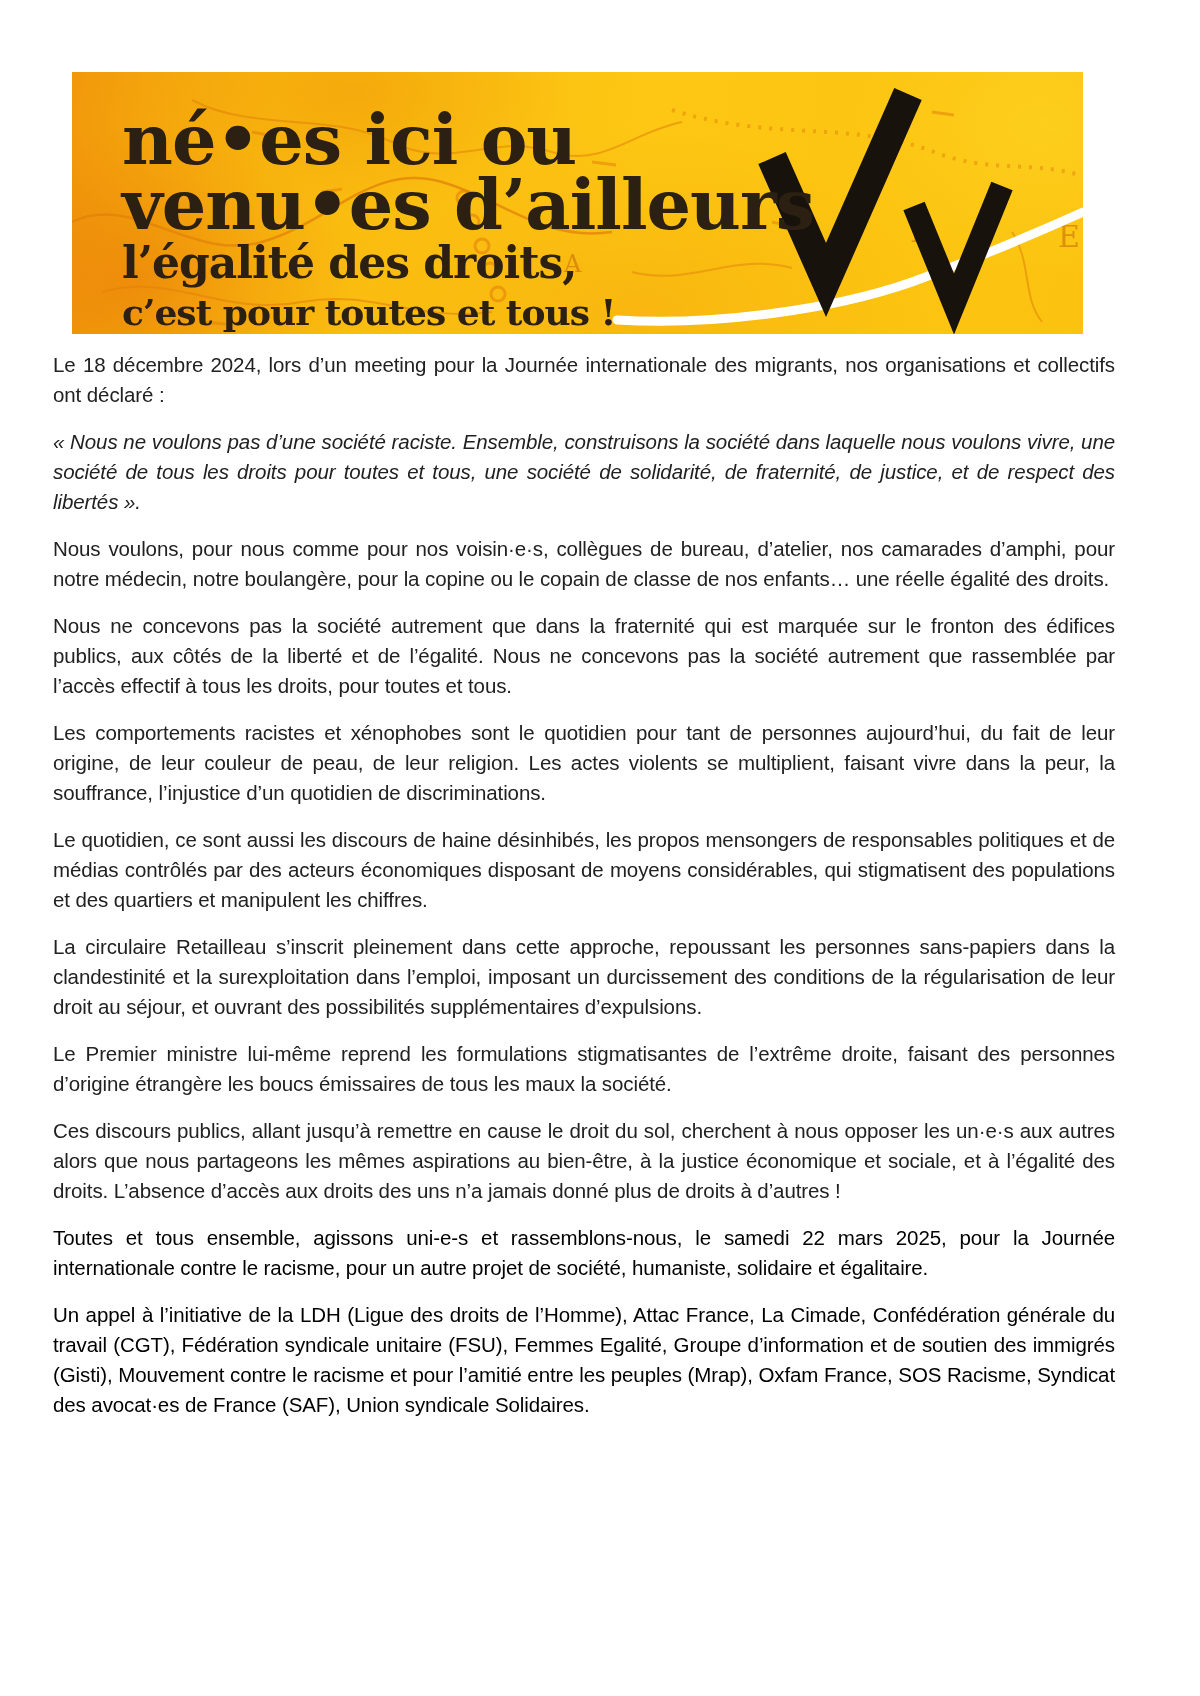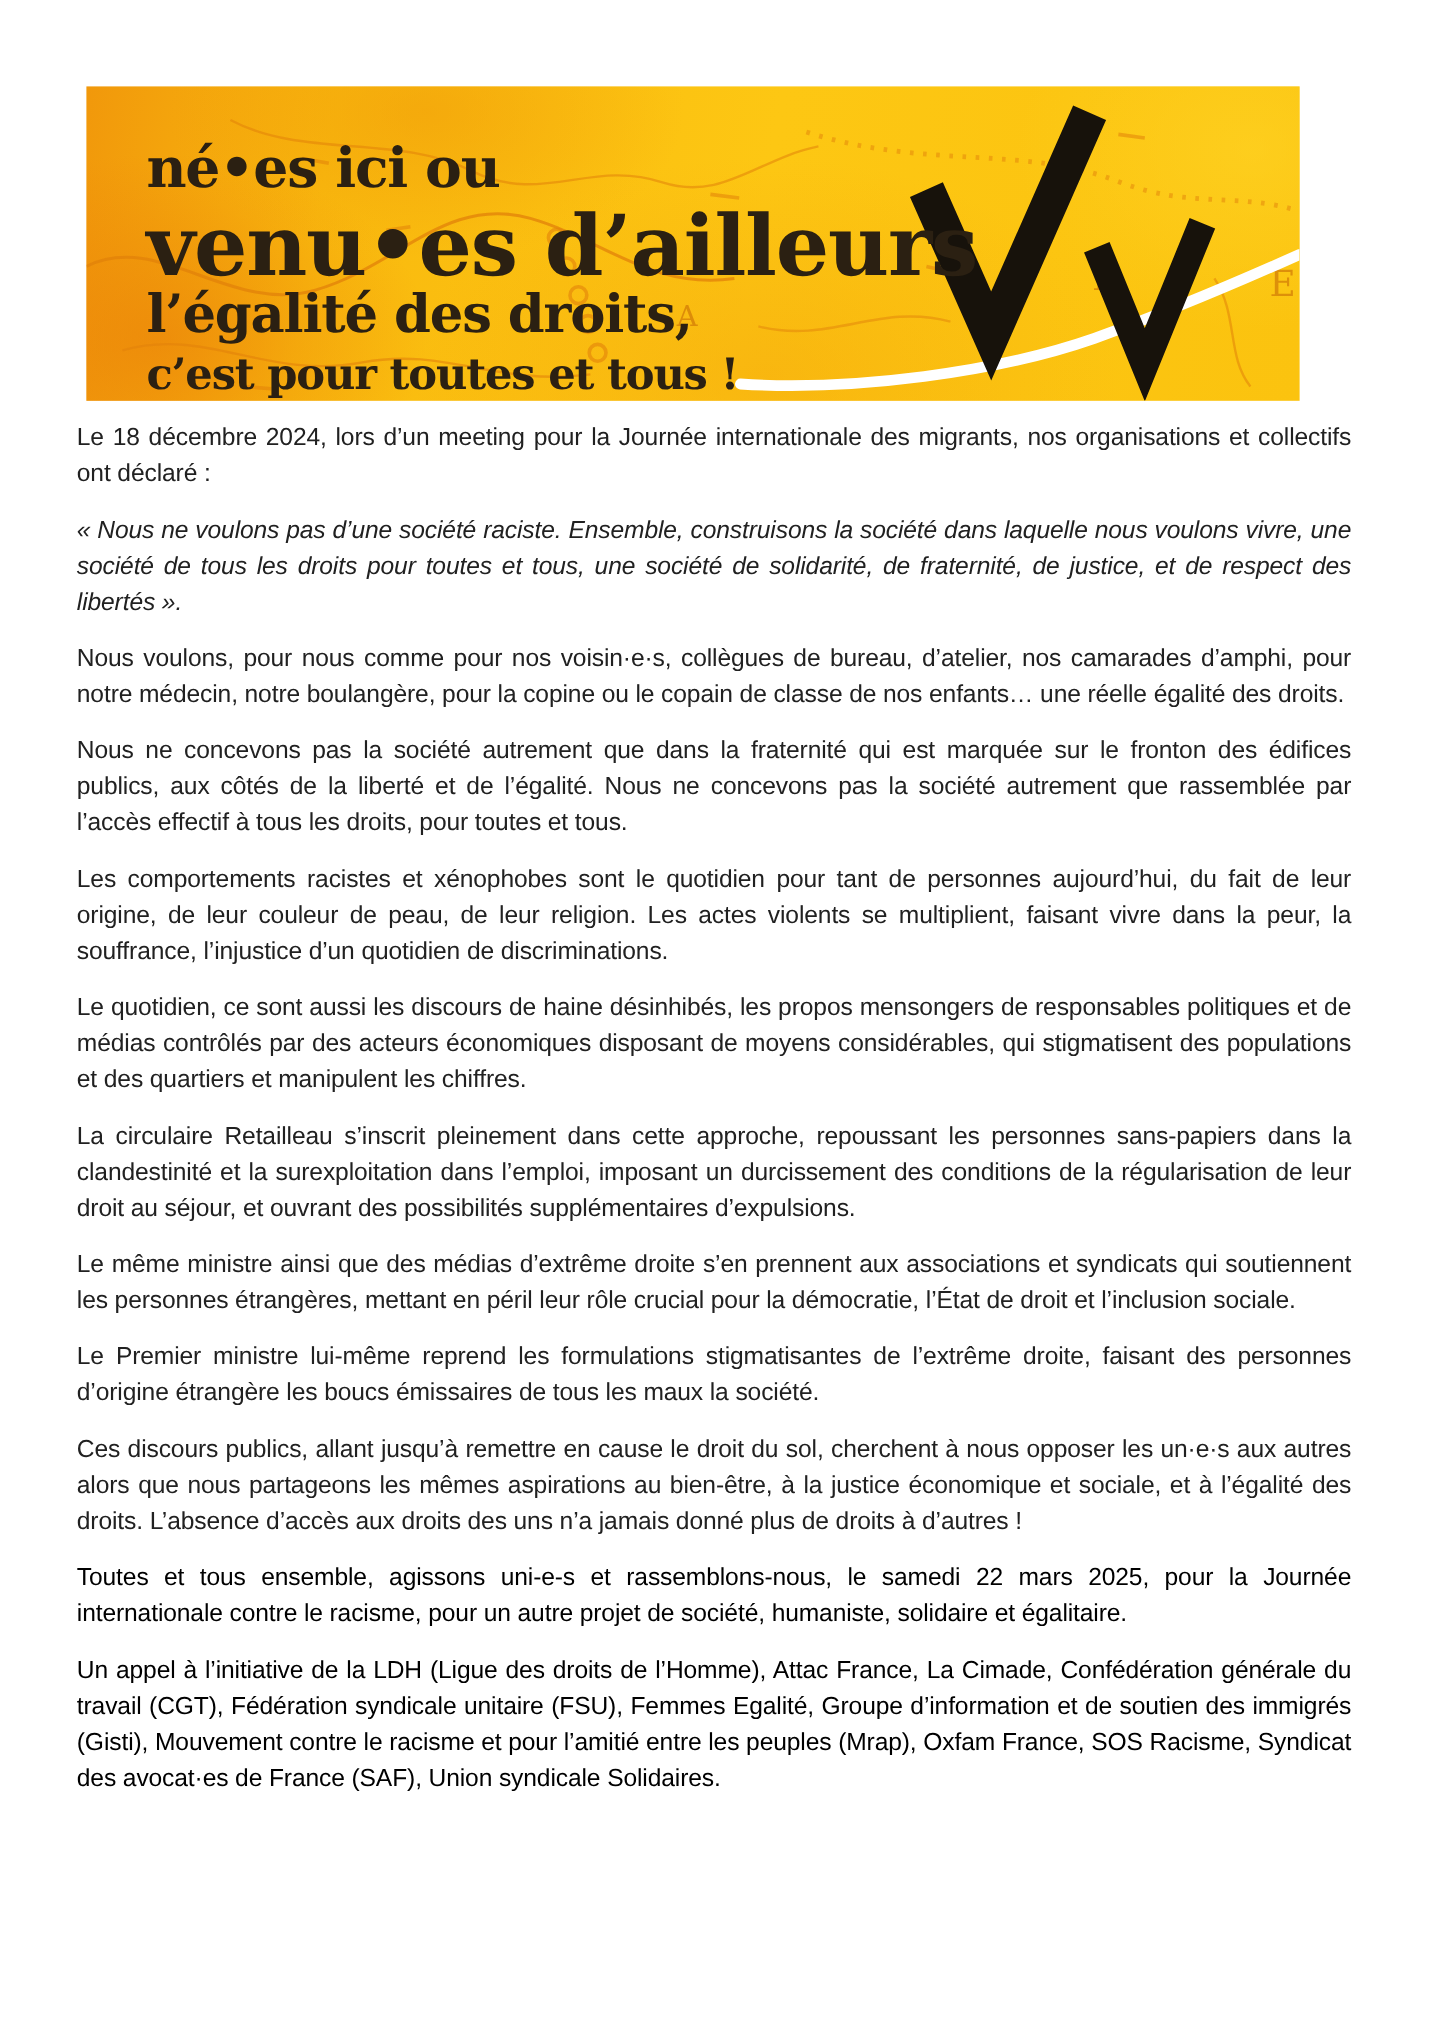--- a/index.html
+++ b/index.html
@@ -31,29 +31,29 @@
   .banner-text {
     position: absolute;
     left: 50px;
     top: 36px;
     color: #2B2012;
     font-family: "DejaVu Serif", "Liberation Serif", serif;
     font-weight: 700;
     letter-spacing: -1px;
     white-space: nowrap;
   }
-  .bt-l1 { font-size: 46px; line-height: 64px; }
+  .bt-l1 { font-size: 70px; line-height: 64px; }
   .bt-l2 { font-size: 70px; line-height: 66px; }
   .bt-l3 { font-size: 44px; line-height: 50px; }
   .bt-l4 { font-size: 36px; line-height: 48px; }
 
   
   .doc-body {
     position: absolute;
-    left: 64px;
+    left: 53px;
     top: 350px;
     width: 1062px;
   }
   .doc-body p {
     margin: 0 0 17px 0;
     font-size: 20.5px;
     line-height: 30px;
     text-align: justify;
     color: #212121;
     letter-spacing: -0.1px;
@@ -105,20 +105,19 @@
   </div>
 
   <main class="doc-body">
     <p class="para-normal">Le 18 décembre 2024, lors d’un meeting pour la Journée internationale des migrants, nos organisations et collectifs ont déclaré :</p>
     <p class="para-italic">« Nous ne voulons pas d’une société raciste. Ensemble, construisons la société dans laquelle nous voulons vivre, une société de tous les droits pour toutes et tous, une société de solidarité, de fraternité, de justice, et de respect des libertés ».</p>
     <p class="para-normal">Nous voulons, pour nous comme pour nos voisin·e·s, collègues de bureau, d’atelier, nos camarades d’amphi, pour notre médecin, notre boulangère, pour la copine ou le copain de classe de nos enfants… une réelle égalité des droits.</p>
     <p class="para-normal">Nous ne concevons pas la société autrement que dans la fraternité qui est marquée sur le fronton des édifices publics, aux côtés de la liberté et de l’égalité. Nous ne concevons pas la société autrement que rassemblée par l’accès effectif à tous les droits, pour toutes et tous.</p>
     <p class="para-normal">Les comportements racistes et xénophobes sont le quotidien pour tant de personnes aujourd’hui, du fait de leur origine, de leur couleur de peau, de leur religion. Les actes violents se multiplient, faisant vivre dans la peur, la souffrance, l’injustice d’un quotidien de discriminations.</p>
     <p class="para-normal">Le quotidien, ce sont aussi les discours de haine désinhibés, les propos mensongers de responsables politiques et de médias contrôlés par des acteurs économiques disposant de moyens considérables, qui stigmatisent des populations et des quartiers et manipulent les chiffres.</p>
     <p class="para-normal">La circulaire Retailleau s’inscrit pleinement dans cette approche, repoussant les personnes sans-papiers dans la clandestinité et la surexploitation dans l’emploi, imposant un durcissement des conditions de la régularisation de leur droit au séjour, et ouvrant des possibilités supplémentaires d’expulsions.</p>
-    <p class="para-normal">Le même ministre ainsi que des médias d’extrême droite s’en prennent aux associations et syndicats qui soutiennent les personnes étrangères, mettant en péril leur rôle crucial pour la démocratie, l’État de droit et l’inclusion sociale.</p>
     <p class="para-normal">Le Premier ministre lui-même reprend les formulations stigmatisantes de l’extrême droite, faisant des personnes d’origine étrangère les boucs émissaires de tous les maux la société.</p>
     <p class="para-normal">Ces discours publics, allant jusqu’à remettre en cause le droit du sol, cherchent à nous opposer les un·e·s aux autres alors que nous partageons les mêmes aspirations au bien-être, à la justice économique et sociale, et à l’égalité des droits. L’absence d’accès aux droits des uns n’a jamais donné plus de droits à d’autres !</p>
     <p class="para-bold">Toutes et tous ensemble, agissons uni-e-s et rassemblons-nous, le samedi 22 mars 2025, pour la Journée internationale contre le racisme, pour un autre projet de société, humaniste, solidaire et égalitaire.</p>
     <p class="para-bold">Un appel à l’initiative de la LDH (Ligue des droits de l’Homme), Attac France, La Cimade, Confédération générale du travail (CGT), Fédération syndicale unitaire (FSU), Femmes Egalité, Groupe d’information et de soutien des immigrés (Gisti), Mouvement contre le racisme et pour l’amitié entre les peuples (Mrap), Oxfam France, SOS Racisme, Syndicat des avocat·es de France (SAF), Union syndicale Solidaires.</p>
   </main>
 
 </div>
 
 </body></html>

